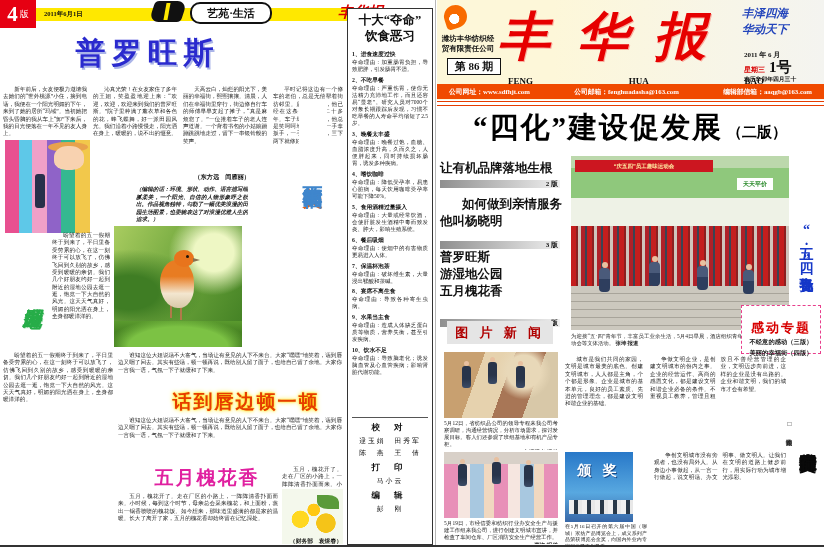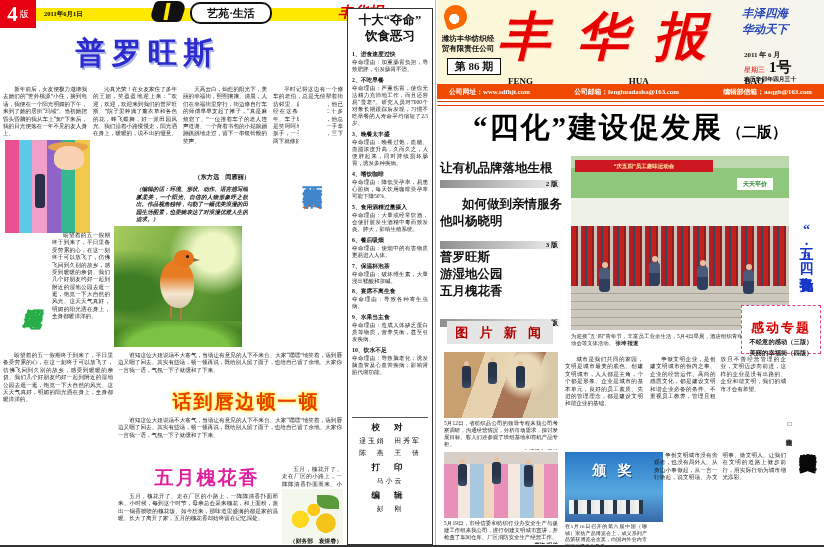--- a/index.html
+++ b/index.html
@@ -77,21 +77,21 @@
   .comp{left:430px;top:34px;width:76px;font-size:7.5px;font-weight:bold;color:#111;line-height:1.3;text-align:center;}
   .issue-box{left:447px;top:58px;width:52px;height:15px;border:1px solid #111;display:flex;align-items:center;justify-content:center;
              font-size:11px;font-weight:bold;color:#111;background:#fff;}
   .mast-title{left:498px;top:0px;width:272px;height:74px;font-size:52px;font-weight:bold;font-style:italic;color:#e60000;
               letter-spacing:26px;line-height:74px;white-space:nowrap;text-shadow:1px 1px 0 #f8b0a0;}
   .pinyin{left:508px;top:76px;width:256px;display:flex;justify-content:space-between;font-size:9px;font-weight:bold;color:#111;}
   .slogan{left:742px;top:6px;width:80px;font-size:11.5px;font-weight:bold;font-style:italic;color:#2244bb;line-height:1.35;}
   .dblock{left:744px;top:50px;width:78px;color:#111;}
   .d1{font-size:7px;font-weight:bold;}
   .d2{display:flex;align-items:flex-end;gap:4px;}
-  .wd{font-size:7px;font-weight:normal;color:#d80000;}
+  .wd{font-size:7px;font-weight:bold;color:#d80000;}
   .dno{font-size:15px;font-weight:bold;line-height:1;}
   .dlunar{font-size:5.8px;font-weight:bold;}
   .obar{left:437px;top:84px;width:387px;height:15px;background:#f04a00;color:#fff;display:flex;align-items:center;
         justify-content:space-between;padding:0 12px;box-sizing:border-box;font-size:6.8px;font-weight:bold;}
   .redline{left:437px;top:101px;width:387px;height:3px;border-top:1px solid #e63c00;border-bottom:1px solid #e63c00;}
   .rp-head{left:452px;top:108px;width:356px;height:40px;text-align:center;color:#000;}
   .rp-head .h1{font-size:29px;font-weight:bold;letter-spacing:2px;}
   .rp-head .h2{font-size:15px;font-weight:bold;}
   
   .idx-line{font-size:12.5px;font-weight:bold;color:#111;}
@@ -118,21 +118,21 @@
       repeating-linear-gradient(90deg,#c41e1e 0 5px,#8c2020 5px 7px,#cfc4bc 7px 10px,#b02028 10px 14px,#3a4454 14px 16px);}
   .mp-steps{position:absolute;left:0;bottom:0;width:100%;height:44px;background:
       repeating-linear-gradient(180deg,#ccc8be 0 7px,#a8a49a 7px 8px);}
   .jumper{position:absolute;width:11px;height:24px;border-radius:4px;background:linear-gradient(#4a5a7a 0 45%,#2e3e5e 45%);}
   .jumper::before{content:"";position:absolute;left:2.5px;top:-6px;width:6px;height:6px;border-radius:50%;background:#e8c0a0;}
   .vtitle{left:793px;top:158px;width:27px;height:172px;font-size:14px;font-weight:bold;color:#1537c8;line-height:27px;text-align:center;
           text-shadow:0 0 2px #fff,0 0 2px #fff,1px 1px 0 #fff;}
   .moved{left:741px;top:305px;width:80px;height:49px;background:#fff;border:1.5px dashed #e83e8c;box-sizing:border-box;text-align:center;}
   .moved .mt{font-size:13px;font-weight:bold;color:#d80000;letter-spacing:2px;margin-top:13px;}
   .moved .mi{font-size:6.3px;font-weight:bold;color:#222;line-height:1.7;}
-  .award{left:565px;top:452px;width:98px;height:70px;background:linear-gradient(#2878c8,#58a8e0 58%,#3868a8);}
+  .award{left:565px;top:452px;width:68px;height:70px;background:linear-gradient(#2878c8,#58a8e0 58%,#3868a8);}
   .aw-t{position:absolute;left:0;top:10px;width:100%;text-align:center;font-size:14px;font-weight:bold;color:#fff;letter-spacing:4px;
         text-shadow:1px 1px 0 #184a88;}
   .aw-row{position:absolute;left:4px;bottom:8px;width:74px;height:14px;background:
         repeating-linear-gradient(90deg,#f0f0f0 0 5px,#283848 5px 9px,#e8e8e8 9px 13px);}
   .two-col{column-count:2;column-gap:5px;}
   .ed-title{left:795px;top:336px;width:25px;height:208px;font-size:17.5px;font-weight:bold;color:#0a0a0a;line-height:25px;text-align:center;}
   .ed-by{left:781px;top:420px;width:12px;height:80px;font-size:6.5px;color:#222;}
   .pg-div{left:435px;top:0;width:1px;height:547px;background:#b8b8b8;}
   .bot-rule{left:0;top:545px;width:824px;height:1.5px;background:#333;}
 </style>

